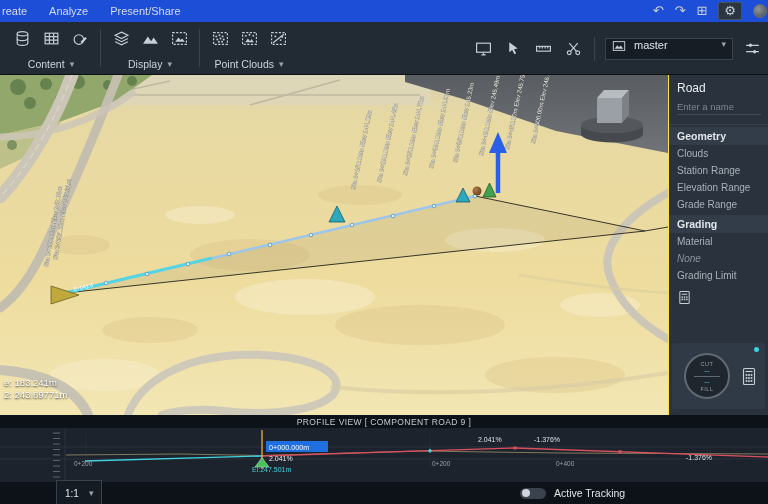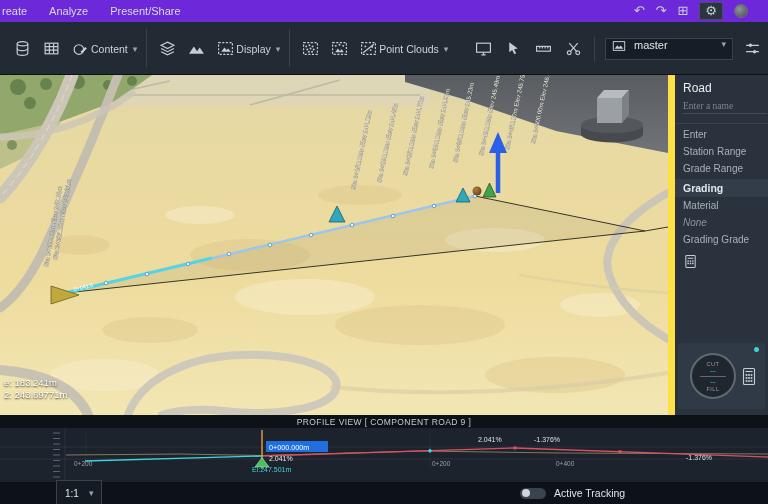--- a/index.html
+++ b/index.html
@@ -1,51 +1,51 @@
 <!DOCTYPE html>
 <html><head>
 <meta charset="utf-8">
 <style>
 *{margin:0;padding:0;box-sizing:border-box}
 html,body{width:768px;height:504px;background:#10151b}
 body{font-family:"Liberation Sans","DejaVu Sans",sans-serif;color:#cfd5db}
 #app{position:relative;width:768px;height:504px;overflow:hidden;background:#161d25}
 
 
-.menubar{position:absolute;top:0;left:0;right:0;height:22px;background:#6d28d9;display:flex;align-items:center;justify-content:space-between;padding-right:20px;z-index:6}
+.menubar{position:absolute;top:0;left:0;right:0;height:22px;background:#1d4ed8;display:flex;align-items:center;justify-content:space-between;padding-right:1px;z-index:6}
 .menus{display:flex;height:100%}
 .menu-item{font-size:11px;color:#d7dce1;padding:0 11px;line-height:22px}
 .menu-item:first-child{padding-left:2px}
 .mb-right{display:flex;align-items:center;gap:11px}
 .mb-icon{font-size:13px;color:#c6cdd4;line-height:16px}
 .gear-box{background:#2a3540;border:1px solid #47545f;border-radius:2px;height:18px;padding:0 5px;display:flex;align-items:center}
 .account-circle{width:14px;height:14px;border-radius:50%;background:radial-gradient(circle at 35% 35%,#8d949b,#454b51);border:1px solid #6a7076}
 
 
 .toolbar{position:absolute;top:22px;left:0;right:0;height:53px;background:#222a34;display:flex;padding:2px 4px;border-bottom:1px solid #0d1116}
-.tb-group{display:flex;flex-direction:row;align-items:center;padding:0 7px}
+.tb-group{display:flex;flex-direction:column;align-items:center;padding:0 7px}
 .tb-icons{display:flex;gap:7px;align-items:center;height:30px}
 .ic-btn{width:22px;height:22px;display:flex;align-items:center;justify-content:center}
 .ic{width:17px;height:17px;stroke:#c6cdd4;fill:none;stroke-width:1.1}
 .tb-label{display:flex;align-items:center;gap:5px;font-size:10.5px;color:#cdd3d9;height:17px;margin-top:2px}
 .caret{font-size:9px;color:#9aa2ab}
 .tb-sep{width:1px;background:#39424d;margin:5px 2px}
 .tb-right{position:absolute;right:5px;top:0;height:53px;display:flex;align-items:center;gap:8px}
 .master-dd{display:flex;align-items:flex-start;gap:8px;background:#161d25;border:1px solid #39424d;height:22px;padding:0 6px;width:128px}
 .master-dd .lbl{font-size:11px;color:#dfe4e9;flex:1}
 
 
 .viewport{position:absolute;top:75px;left:0;width:668px;height:340px;overflow:hidden;background:#e9dca2}
 .coord-overlay{position:absolute;left:4px;bottom:14px;font-size:9.5px;color:#fff;text-shadow:0 1px 2px rgba(0,0,0,.85);line-height:12px}
 .stl{font-size:6.2px;fill:#f5f5f1;stroke:#3b3b32;stroke-width:.35;paint-order:stroke}
 
 
-.sidepanel{position:absolute;top:75px;left:668px;width:100px;height:340px;background:#2a323d;border-left:7px solid #fde047;font-size:10px}
+.sidepanel{position:absolute;top:75px;left:668px;width:100px;height:340px;background:#2a323d;border-left:1px solid #fde047;font-size:10px}
 .sp-title{font-size:12px;color:#eceff2;padding:6px 8px 2px}
-.sp-input{width:84px;margin:2px 8px 0;background:transparent;border:none;border-bottom:1px solid #434c57;font-size:9.5px;color:#cdd3d9;padding:2px 0;font-family:Liberation Serif, serif}
+.sp-input{width:84px;margin:2px 8px 0;background:transparent;border:none;border-bottom:1px solid #434c57;font-size:9.5px;color:#cdd3d9;padding:2px 0;font-family:Liberation Sans, sans-serif}
 .sp-input::placeholder{color:#7d858f}
 .sp-divider{height:1px;background:#39424d;margin:9px 0 2px}
 .sp-sec{background:#333d49;color:#e2e7ec;font-weight:bold;font-size:10.5px;padding:3px 8px;margin-top:2px}
 .sp-item{color:#a9b1ba;padding:3px 8px}
 .sp-item.italic{font-style:italic;color:#8a929c}
 .sp-iconrow{padding:6px 8px}
 .gauge-panel{position:absolute;left:3px;right:3px;bottom:6px;height:66px;background:#303a46;border-radius:3px}
 .gauge-dot{position:absolute;top:4px;right:6px;width:5px;height:5px;border-radius:50%;background:#3fd2de}
 .gauge-circle{position:absolute;left:12px;top:10px;width:46px;height:46px;border-radius:50%;border:2px solid #5f6974;background:#20262e;display:flex;flex-direction:column;align-items:center;justify-content:center}
 .gauge-label{font-size:5.5px;color:#949ca6;letter-spacing:.5px;line-height:6px}
@@ -372,28 +372,30 @@
       <div>e: 183.241m</div>
       <div>2: 243.69771m</div>
     </div>
   </div>
 
   <aside class="sidepanel">
     <div class="sp-title">Road</div>
     <input class="sp-input" type="text" placeholder="Enter a name" style="">
     <div class="sp-divider"></div>
 
-    <div class="sp-item">Enter</div>
+    <div class="sp-sec">Geometry</div>
+    <div class="sp-item">Clouds</div>
     <div class="sp-item">Station Range</div>
+    <div class="sp-item">Elevation Range</div>
     <div class="sp-item">Grade Range</div>
 
     <div class="sp-sec">Grading</div>
     <div class="sp-item">Material</div>
     <div class="sp-item italic">None</div>
-    <div class="sp-item">Grading Grade</div>
+    <div class="sp-item">Grading Limit</div>
 
     <div class="sp-iconrow">
       <span>
         <svg class="ic" style="width:15px;height:15px" viewBox="0 0 16 16">
             <rect x="3" y="1.5" width="10" height="13" rx="1"></rect>
             <path d="M5 4.5h6"></path>
             <g fill="#c6cdd4" stroke="none">
               <circle cx="5.5" cy="7.5" r=".9"></circle>
               <circle cx="8" cy="7.5" r=".9"></circle>
               <circle cx="10.5" cy="7.5" r=".9"></circle>

